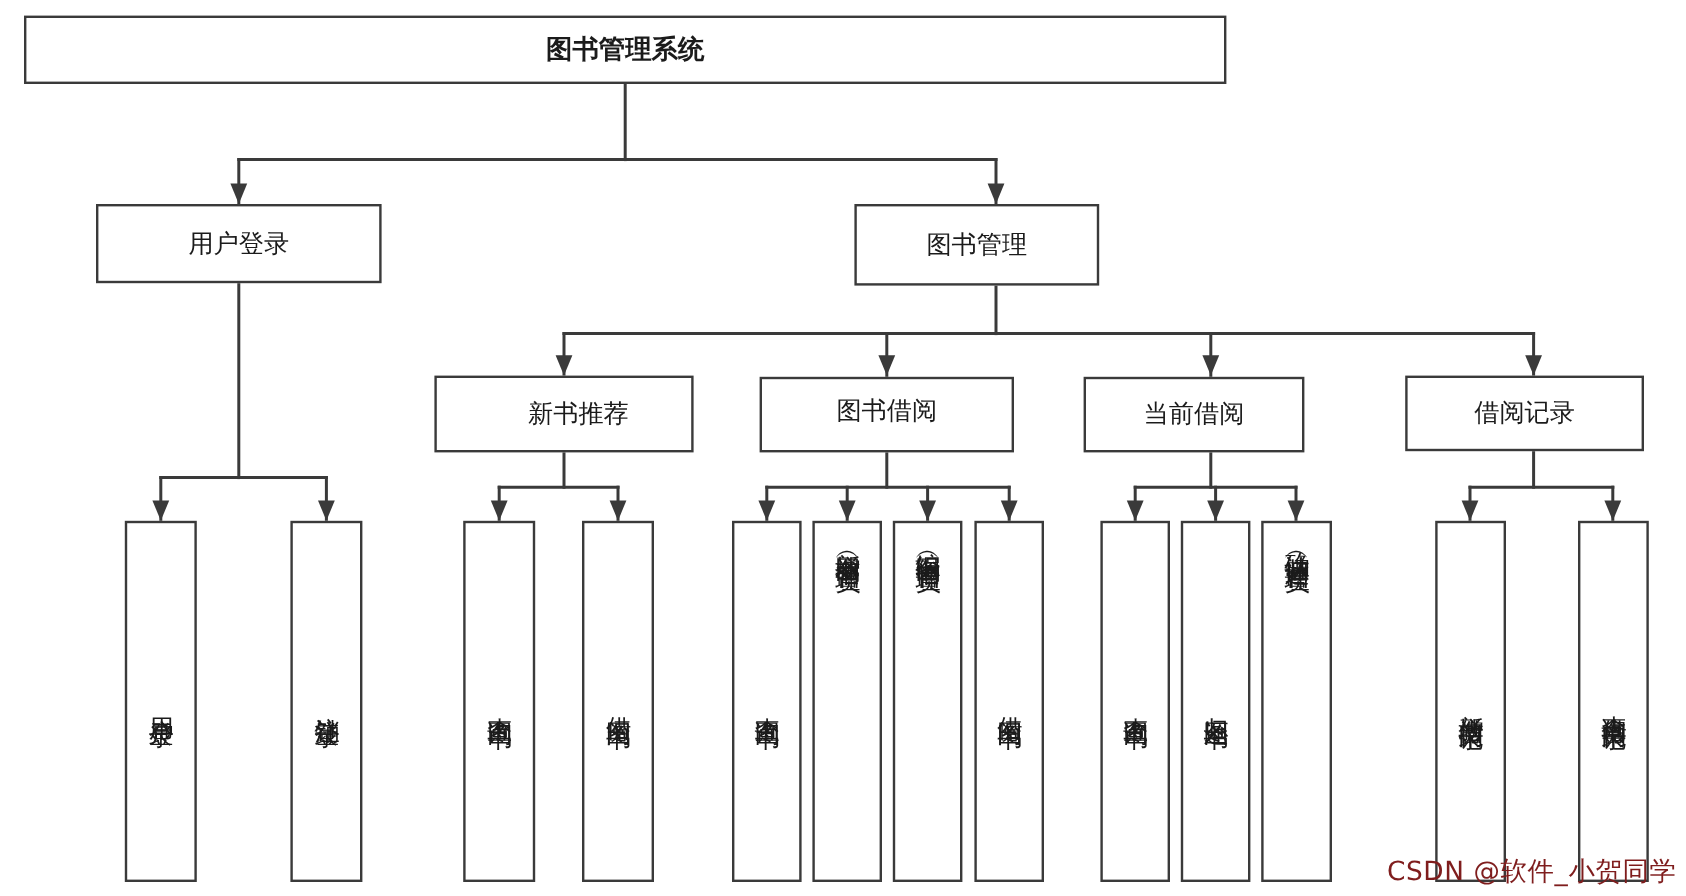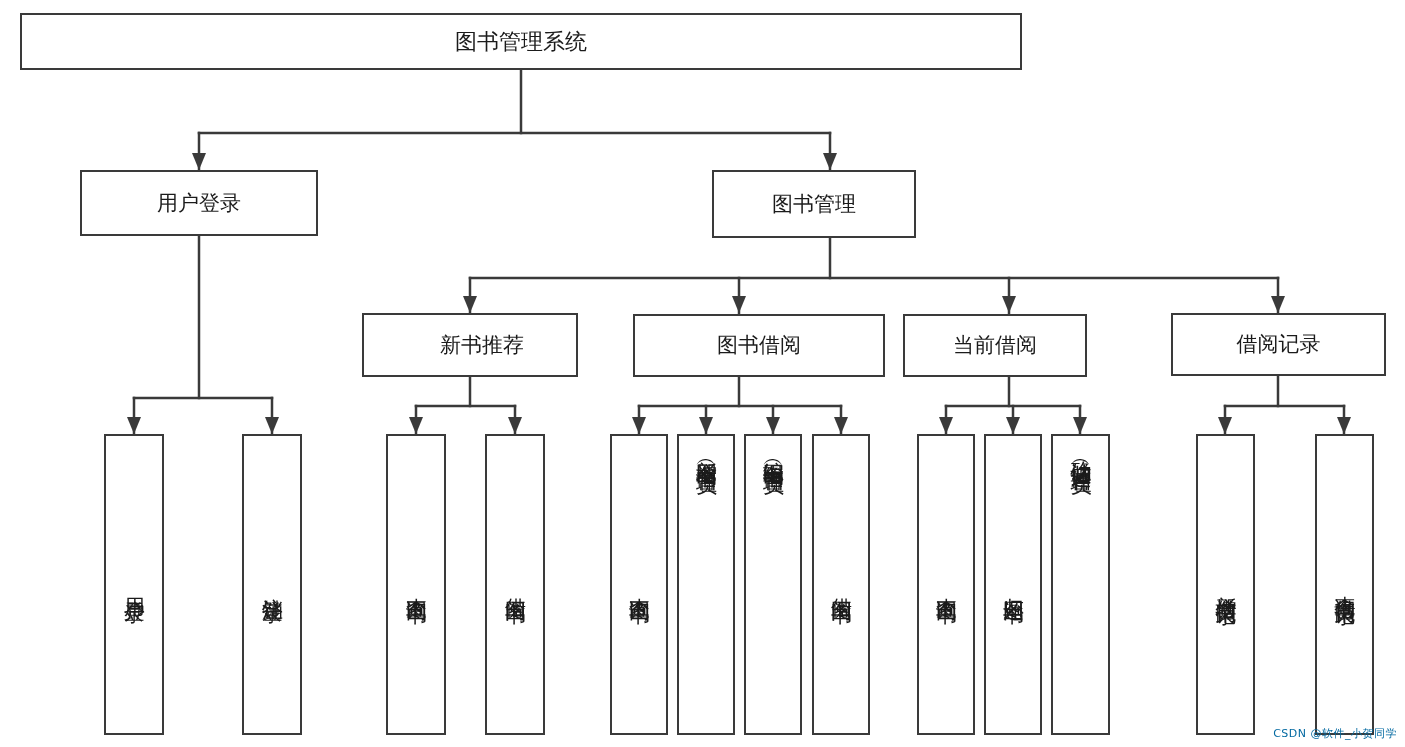--- a/index.html
+++ b/index.html
@@ -60,22 +60,22 @@
     display: block;
   }
   .node.vertical.centered {
     align-items: center;
     padding-top: 0;
   }
   #watermark {
     position: absolute;
     right: 8px;
     bottom: 6px;
-    font-size: 11px;
-    color: #0369a1;
+    font-size: 22px;
+    color: #7f1d1d;
     letter-spacing: 0.5px;
     white-space: nowrap;
     margin-top: 48px;
   }
 </style>
 </head>
 <body>
 
 <div id="canvas">
 
@@ -127,41 +127,41 @@
       <line x1="1080" y1="406" x2="1080" y2="434" stroke="#3a3a3a" stroke-width="2.5" stroke-linecap="square"></line>
       <polygon points="1073,417 1087,417 1080,434" fill="#3a3a3a"></polygon>
       <line x1="1278" y1="376" x2="1278" y2="406" stroke="#3a3a3a" stroke-width="2.5" stroke-linecap="square"></line>
       <line x1="1225" y1="406" x2="1344" y2="406" stroke="#3a3a3a" stroke-width="2.5" stroke-linecap="square"></line>
       <line x1="1225" y1="406" x2="1225" y2="434" stroke="#3a3a3a" stroke-width="2.5" stroke-linecap="square"></line>
       <polygon points="1218,417 1232,417 1225,434" fill="#3a3a3a"></polygon>
       <line x1="1344" y1="406" x2="1344" y2="434" stroke="#3a3a3a" stroke-width="2.5" stroke-linecap="square"></line>
       <polygon points="1337,417 1351,417 1344,434" fill="#3a3a3a"></polygon>
     </svg>
 
-  <div class="node root horizontal" style="left:20px; top:13px; width:1002px; height:57px;">
+  <div class="node root horizontal" style="left:20px; top:13px; width:1002px; height:57px;font-weight:bold;">
     <span class="node-label">图书管理系统</span>
   </div>
 
   <div class="node horizontal" style="left:80px; top:170px; width:238px; height:66px;">
     <span class="node-label">用户登录</span>
   </div>
   <div class="node horizontal" style="left:712px; top:170px; width:204px; height:68px;">
     <span class="node-label">图书管理</span>
   </div>
 
   <div class="node horizontal" style="left:362px; top:313px; width:216px; height:64px;padding-left:24px;">
     <span class="node-label">新书推荐</span>
   </div>
-  <div class="node horizontal" style="left:633px; top:314px; width:252px; height:63px;">
+  <div class="node horizontal" style="left:633px; top:314px; width:212px; height:63px;font-family:Liberation Mono, monospace;">
     <span class="node-label">图书借阅</span>
   </div>
   <div class="node horizontal" style="left:903px; top:314px; width:184px; height:63px;">
     <span class="node-label">当前借阅</span>
   </div>
-  <div class="node horizontal" style="left:1171px; top:313px; width:215px; height:63px;">
+  <div class="node horizontal" style="left:1171px; top:313px; width:199px; height:63px;">
     <span class="node-label">借阅记录</span>
   </div>
 
   <div class="node vertical centered" style="left:104px; top:434px; width:60px; height:301px;">
     <span class="node-label">用户登录</span>
   </div>
   <div class="node vertical centered" style="left:242px; top:434px; width:60px; height:301px;">
     <span class="node-label">注销登录</span>
   </div>
 

